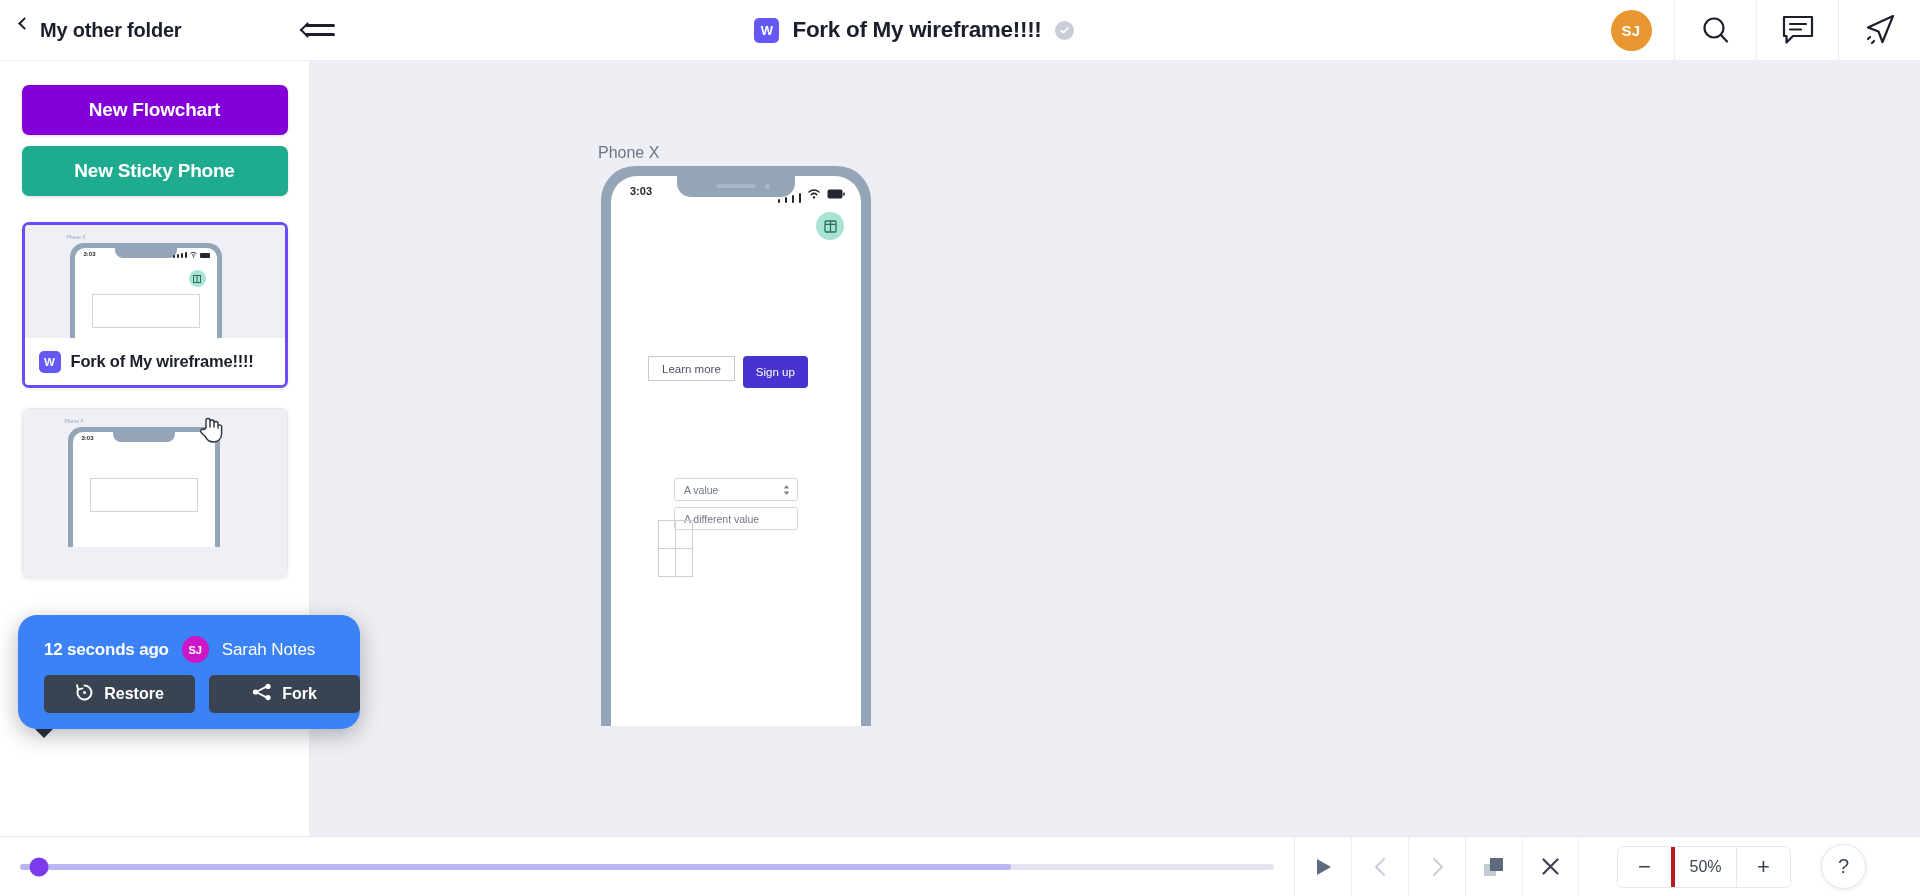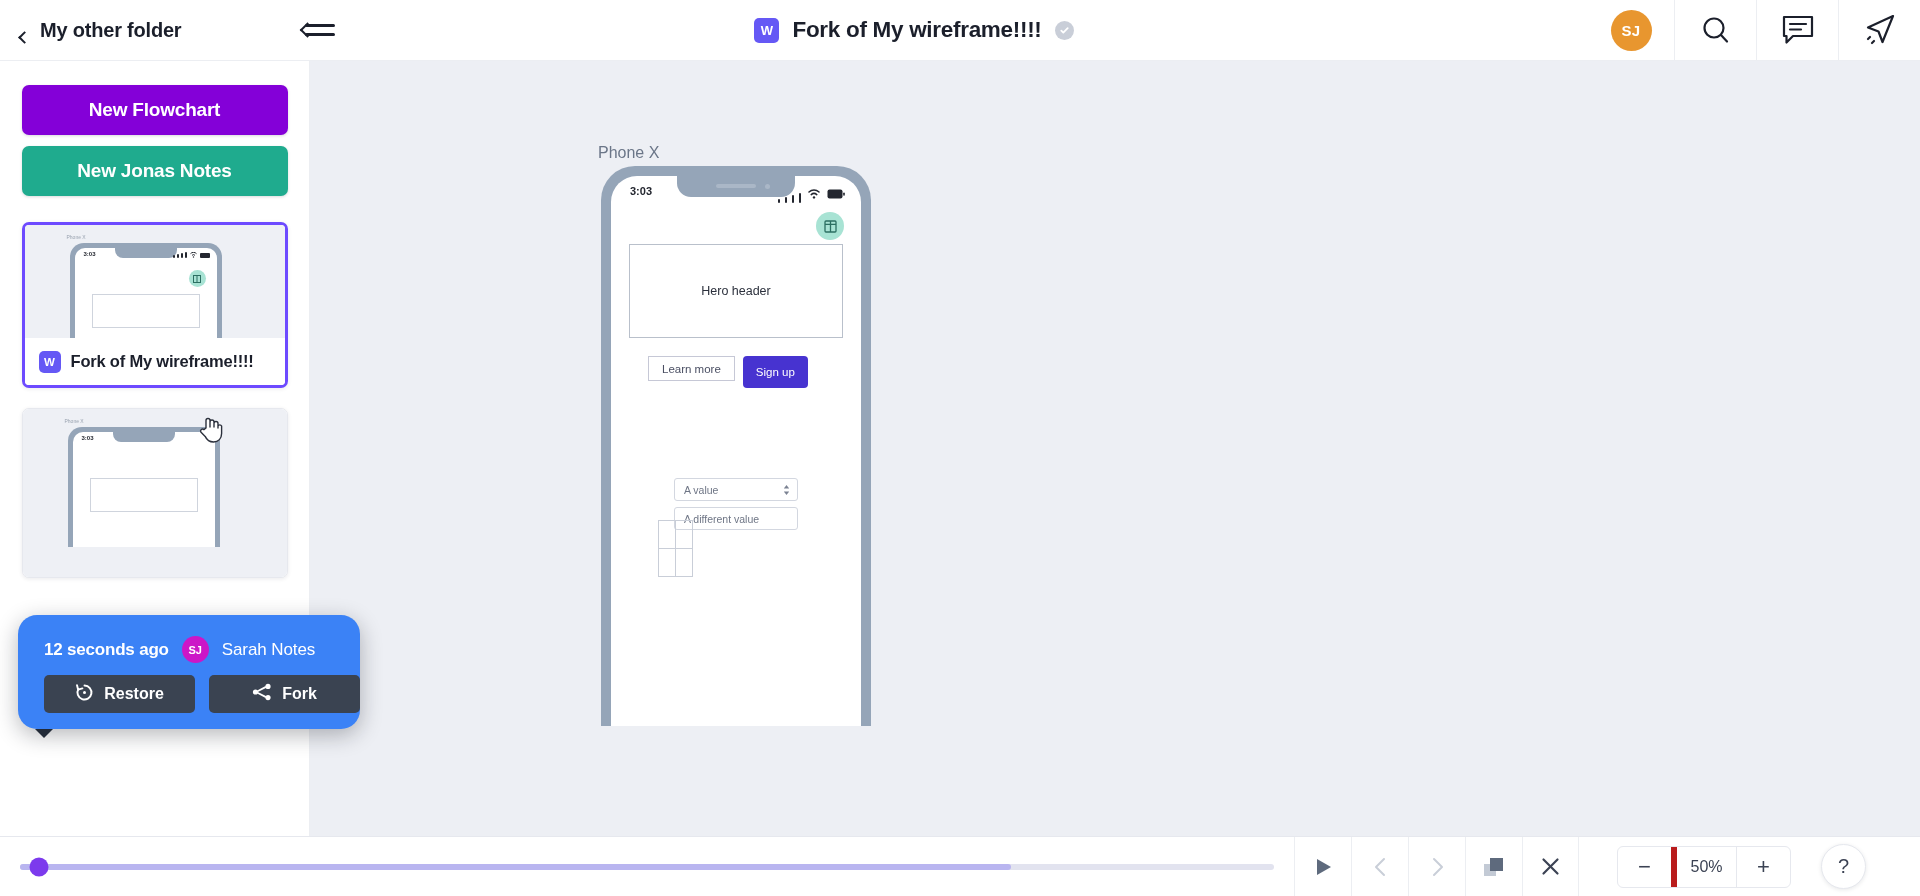--- a/index.html
+++ b/index.html
@@ -15,21 +15,21 @@
   .topbar {
     position: absolute; top: 0; left: 0; width: 1920px; height: 61px;
     background: #fff; display: flex; align-items: stretch;
     border-bottom: 1px solid #eceef2; z-index: 40;
   }
   .tb-left {
     width: 380px; display: flex; align-items: center;
     padding-left: 20px; gap: 10px;
   }
   .back-link {
-    display: flex; align-items: flex-end; gap: 9px;
+    display: flex; align-items: flex-start; gap: 9px;
     font-size: 20px; font-weight: 700; color: #1b1f2b; cursor: pointer;
     letter-spacing: -0.2px;
   }
   .chev-left {
     width: 9px; height: 9px; border-left: 2.4px solid #1b1f2b;
     border-bottom: 2.4px solid #1b1f2b; transform: rotate(45deg);
     margin-right: 2px; display:inline-block;
   }
   .collapse-btn {
     margin-left: auto; margin-right: 42px; width: 36px; height: 30px;
@@ -289,21 +289,21 @@
     border: 1px solid #e6e8ee; border-radius: 6px; overflow: hidden;
     height: 42px; background: #fff;
   }
   .zoom-btn {
     width: 53px; height: 42px; display: flex; align-items: center;
     justify-content: center; cursor: pointer; color: #3c4354;
     font-size: 22px;
   }
   .zoom-val {
     width: 66px; text-align: center; font-size: 16px; color: #3c4354;
-    border-left: 6px solid #b91c1c; border-right: 1px solid #e6e8ee;
+    border-left: 4px solid #b91c1c; border-right: 1px solid #e6e8ee;
     line-height: 42px; font-weight: 400;
   }
   .help-btn {
     margin-left: 30px; width: 45px; height: 45px; border-radius: 50%;
     background: #fff; border: 1px solid #e6e8ee;
     box-shadow: 0 1px 4px rgba(20,25,40,.1);
     display: flex; align-items: center; justify-content: center;
     font-size: 20px; color: #3c4354; cursor: pointer;
   }
 
@@ -361,21 +361,21 @@
             <path d="M31 3 L6 14.5 L16.5 18.5 L20.5 29 Z" stroke="#1b1f2b" stroke-width="2.2" fill="none" stroke-linejoin="round"></path>
             <line x1="6" y1="26" x2="8" y2="24" stroke="#1b1f2b" stroke-width="2.2" stroke-linecap="round"></line>
             <line x1="10" y1="30" x2="12" y2="28" stroke="#1b1f2b" stroke-width="2.2" stroke-linecap="round"></line>
           </svg>
       </div>
     </div>
   </div>
 
   <div class="sidebar">
     <button class="side-btn" id="sb-flow" style="background: rgb(132, 0, 216);">New Flowchart</button>
-    <button class="side-btn" id="sb-sticky" style="background: rgb(31, 171, 142);">New Jonas Notes</button>
+    <button class="side-btn" id="sb-sticky" style="background: rgb(31, 171, 142);">New Sticky Phone</button>
 
     <div class="card selected" style="margin-top:26px">
       <div class="card-preview">
         <div class="mini-label">Phone X</div>
         <div class="mini-phone">
           <div class="mini-screen">
             <div class="mini-notch"></div>
             <div class="mini-time">3:03</div>
             <div class="mini-stat">
               <span class="sig" style="height:3px"></span>
@@ -489,21 +489,20 @@
         </div>
 
         <div class="teal-circle">
           <svg width="13" height="13" viewBox="0 0 13 13">
               <rect x="1" y="1" width="11" height="11" rx="1" fill="none" stroke="#2b6f62" stroke-width="1.3"></rect>
               <line x1="6.5" y1="1" x2="6.5" y2="12" stroke="#2b6f62" stroke-width="1.3"></line>
               <line x1="1" y1="4.4" x2="12" y2="4.4" stroke="#2b6f62" stroke-width="1.3"></line>
             </svg>
         </div>
 
-        <div class="hero-box">Hero header</div>
 
         <div class="btn-row">
           <div class="wf-btn-outline">Learn more</div>
           <div class="wf-btn-solid">Sign up</div>
         </div>
 
         <div class="wf-select">
           <span>A value</span>
           <span class="stepper">
             <svg width="7" height="11" viewBox="0 0 7 11">

